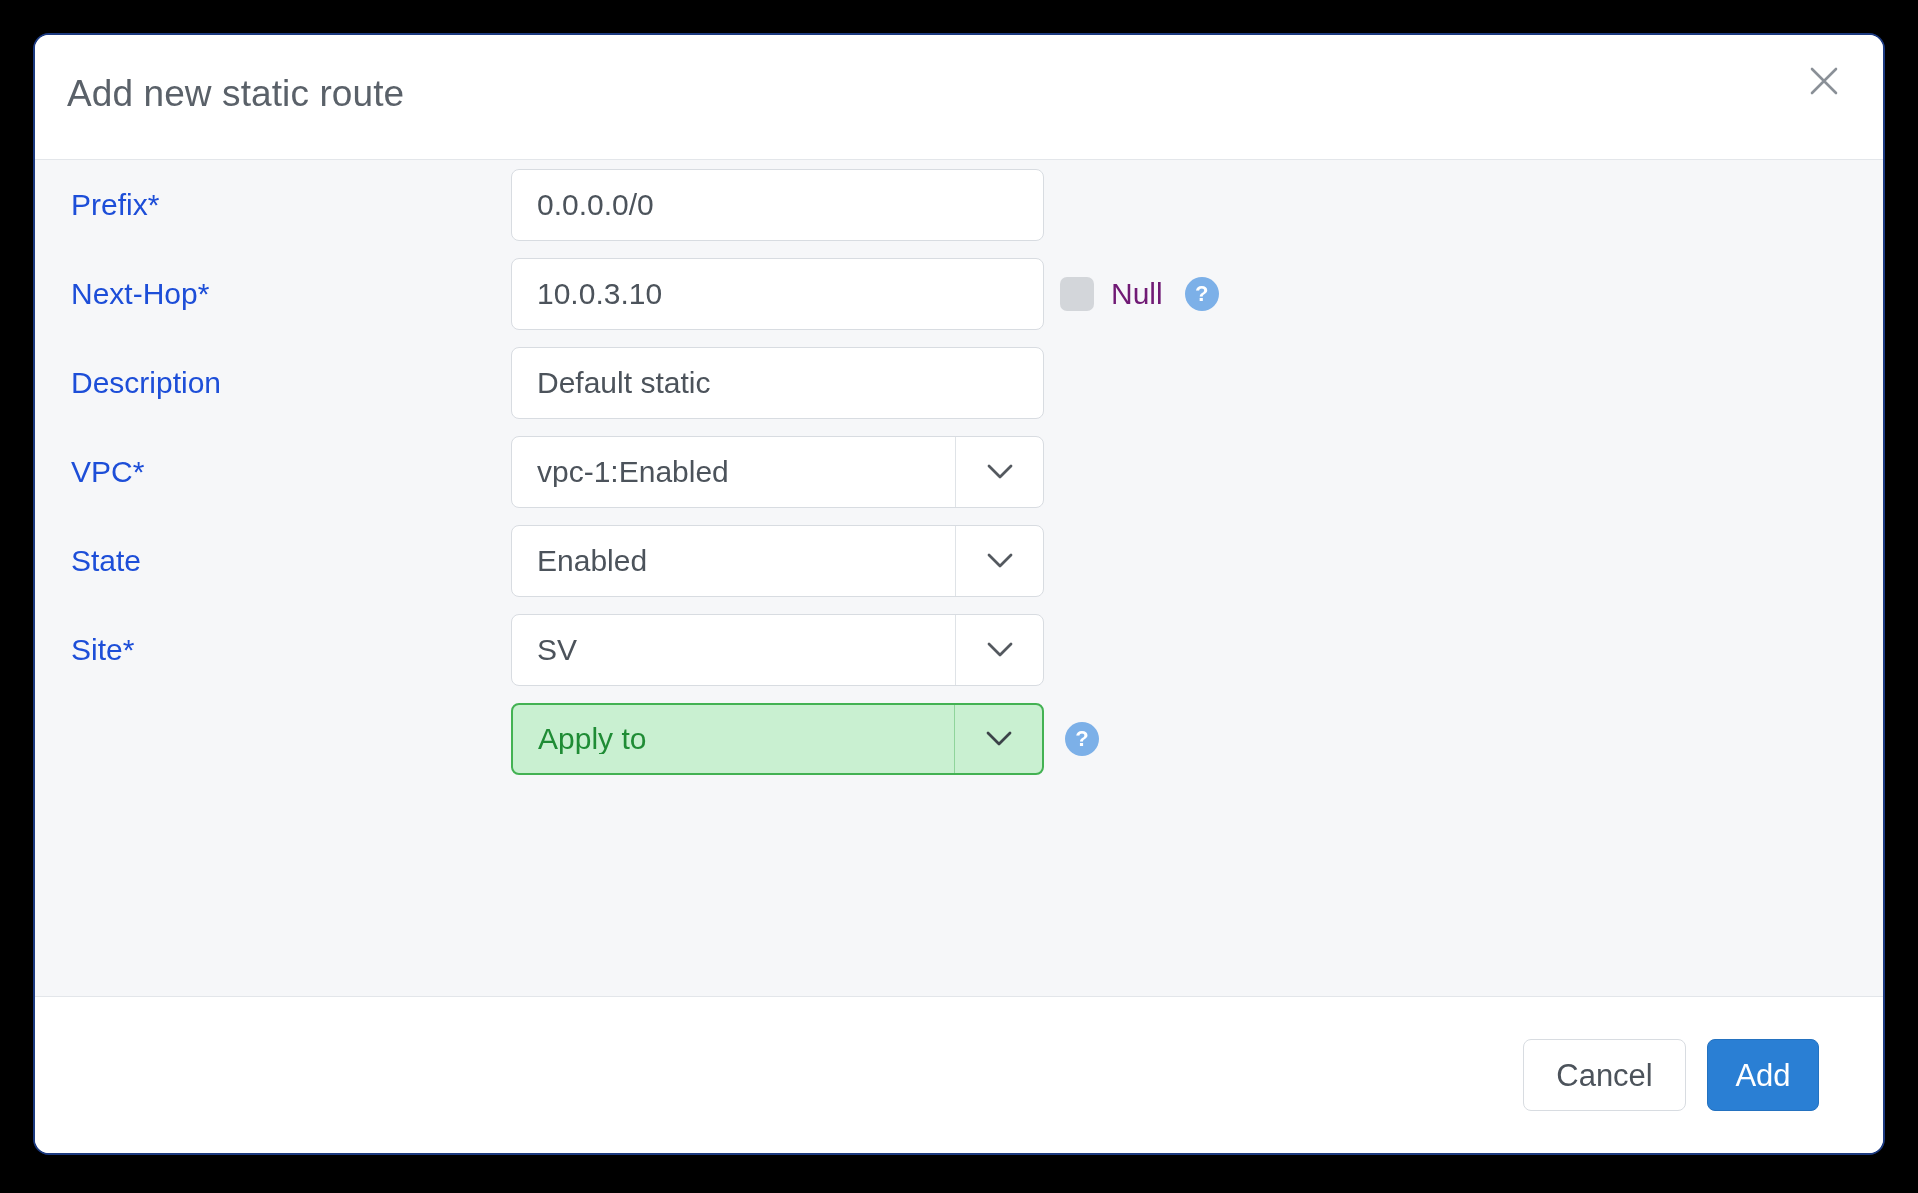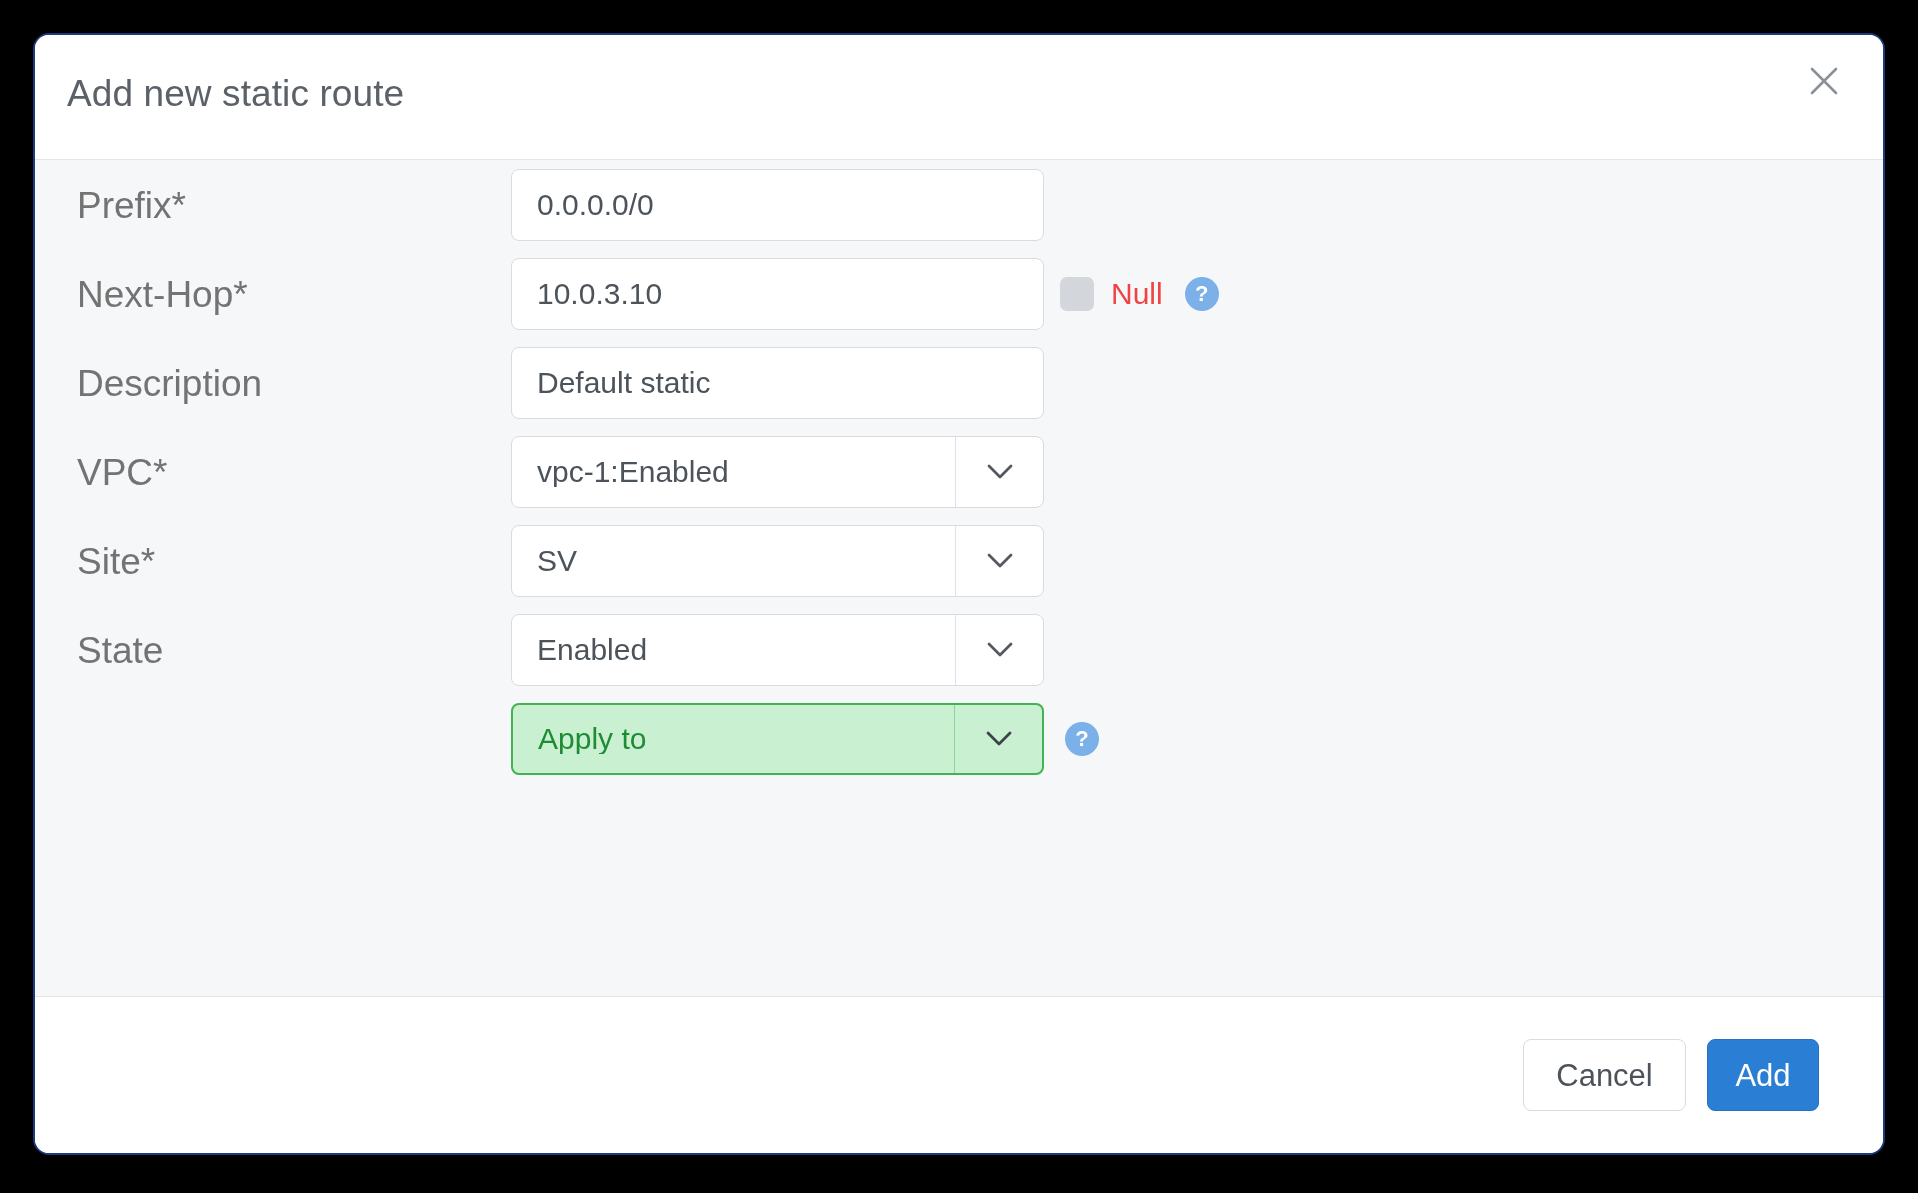--- a/index.html
+++ b/index.html
@@ -90,25 +90,25 @@
 
   .form-row {
     position: relative;
     height: 89px;
     display: flex;
     align-items: center;
   }
 
   .row-label {
     position: absolute;
-    left: 42px;
+    left: 36px;
     top: 50%;
     transform: translateY(-50%);
-    font-size: 37px;
-    color: #737373;
+    font-size: 30px;
+    color: #1d4ed8;
     white-space: nowrap;
     line-height: 1;
   }
 
   
   .control {
     position: absolute;
     left: 476px;
     top: 50%;
     transform: translateY(-50%);
@@ -172,21 +172,21 @@
     border-radius: 7px;
     background: #d3d6da;
     border: none;
     flex: 0 0 auto;
     cursor: default;
   }
 
   .null-label {
     margin-left: 17px;
     font-size: 30px;
-    color: #ef4444;
+    color: #701a75;
     line-height: 1;
     white-space: nowrap;
   }
 
   .help-icon {
     width: 34px;
     height: 34px;
     border-radius: 50%;
     background: #7cb0e8;
     color: #ffffff;
@@ -307,44 +307,44 @@
             <span class="value">vpc-1:Enabled</span>
             <span class="chev-wrap">
               <svg width="28" height="18" viewBox="0 0 28 18" fill="none">
                 <path d="M3 3 L14 14 L25 3" stroke="#54595f" stroke-width="2.8" stroke-linecap="round" stroke-linejoin="round"></path>
               </svg>
             </span>
           </div>
         </div>
 
         <div class="form-row">
+          <div class="row-label">State</div>
+          <div class="control select">
+            <span class="value">Enabled</span>
+            <span class="chev-wrap">
+              <svg width="28" height="18" viewBox="0 0 28 18" fill="none">
+                <path d="M3 3 L14 14 L25 3" stroke="#54595f" stroke-width="2.8" stroke-linecap="round" stroke-linejoin="round"></path>
+              </svg>
+            </span>
+          </div>
+        </div>
+
+        <div class="form-row">
           <div class="row-label">Site*</div>
           <div class="control select">
             <span class="value">SV</span>
             <span class="chev-wrap">
               <svg width="28" height="18" viewBox="0 0 28 18" fill="none">
                 <path d="M3 3 L14 14 L25 3" stroke="#54595f" stroke-width="2.8" stroke-linecap="round" stroke-linejoin="round"></path>
               </svg>
             </span>
           </div>
         </div>
 
         <div class="form-row">
-          <div class="row-label">State</div>
-          <div class="control select">
-            <span class="value">Enabled</span>
-            <span class="chev-wrap">
-              <svg width="28" height="18" viewBox="0 0 28 18" fill="none">
-                <path d="M3 3 L14 14 L25 3" stroke="#54595f" stroke-width="2.8" stroke-linecap="round" stroke-linejoin="round"></path>
-              </svg>
-            </span>
-          </div>
-        </div>
-
-        <div class="form-row">
           <div class="control select highlight">
             <span class="value">Apply to</span>
             <span class="chev-wrap">
               <svg width="28" height="18" viewBox="0 0 28 18" fill="none">
                 <path d="M3 3 L14 14 L25 3" stroke="#3c4349" stroke-width="2.8" stroke-linecap="round" stroke-linejoin="round"></path>
               </svg>
             </span>
           </div>
           <div class="help-icon applyto-help">?</div>
         </div>

